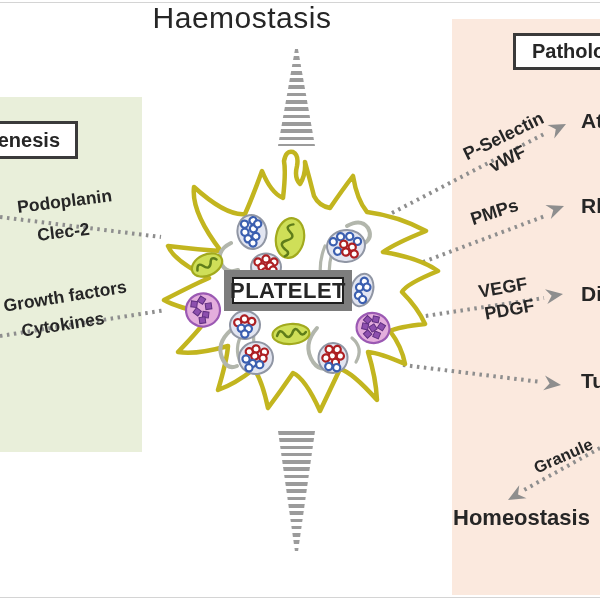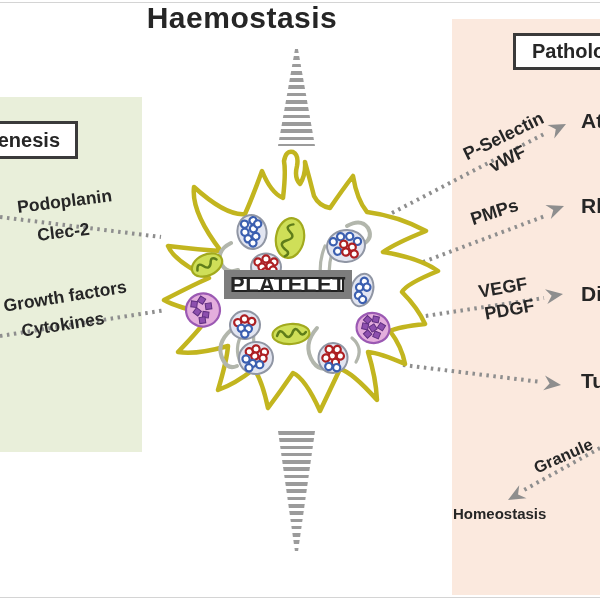--- a/index.html
+++ b/index.html
@@ -23,21 +23,21 @@
   .cellOutline{fill:#ffffff;stroke:var(--outline_olive,#c2b51f);stroke-width:4.5;stroke-linejoin:round;}
   .gran{fill:var(--granule_fill,#e2e5f1);stroke:var(--granule_stroke,#9096a4);stroke-width:2;}
   .ringB{fill:#fff;stroke:var(--ring_blue,#3b5fb0);stroke-width:2.2;}
   .ringR{fill:#fff;stroke:var(--ring_red,#ad1f23);stroke-width:2.2;}
   .mito{fill:var(--mito_fill,#cfdf58);stroke:var(--mito_stroke,#a2aa1e);stroke-width:2.2;}
   .crista{fill:none;stroke:var(--mito_crista,#5f7d1a);stroke-width:2.5;stroke-linecap:round;}
   .pinkorg{fill:var(--pink_fill,#e4aedd);stroke:var(--pink_stroke,#9b59b3);stroke-width:2.2;}
   .psq{fill:var(--purple_sq,#8d4fae);stroke:#5f2f80;stroke-width:1;}
   .ocs{fill:none;stroke:var(--ocs_gray,#b2b6ac);stroke-width:4;stroke-linecap:round;}
   .ocs2{fill:none;stroke:var(--ocs_gray,#b2b6ac);stroke-width:3.2;stroke-linecap:round;}
-  .title{position:absolute;left:0;width:484px;text-align:center;font-weight:bold;
+  .title{position:absolute;left:0;width:484px;text-align:center;font-weight:normal;
          font-size:30px;letter-spacing:0.5px;}
   .title-top{top:1px;}
   .title-bottom{top:553px;}
   .stripe-arrow{position:absolute;background:repeating-linear-gradient(to bottom,
      var(--stripe_gray,#9b9b9b) 0 3.6px, transparent 3.6px 7.3px);}
   .arrow-up{left:278px;top:49px;width:37px;height:97px;
      clip-path:polygon(46% 0,54% 0,100% 100%,0 100%);}
   .arrow-down{left:278px;top:431px;width:37px;height:121px;
      clip-path:polygon(0 0,100% 0,54% 100%,46% 100%);}
   .label-box{position:absolute;background:#fff;border:3px solid var(--box_border,#3a3a3a);
@@ -48,24 +48,24 @@
   .lbl-podoplanin{left:16px;top:197px;transform:rotate(-7deg);}
   .lbl-clec2{left:36px;top:225px;transform:rotate(-7deg);}
   .lbl-growth{left:2px;top:296px;transform:rotate(-9deg);}
   .lbl-cytokines{left:20px;top:321px;transform:rotate(-9deg);}
   .lbl-pselectin{left:460px;top:146px;transform:rotate(-26deg);font-size:18px;}
   .lbl-vwf{left:486px;top:158px;transform:rotate(-26deg);font-size:18px;}
   .lbl-pmps{left:468px;top:210px;transform:rotate(-18deg);font-size:18px;}
   .lbl-vegf{left:477px;top:282px;transform:rotate(-10deg);font-size:18px;}
   .lbl-pdgf{left:483px;top:304px;transform:rotate(-10deg);font-size:18px;}
   .lbl-granule{left:531px;top:460px;transform:rotate(-24deg);font-size:16.5px;}
-  .lbl-homeostasis{left:453px;top:505px;font-size:15px;transform:none;}
+  .lbl-homeostasis{left:453px;top:505px;font-size:22px;transform:none;}
   .target{position:absolute;left:581px;font-weight:bold;font-size:21px;white-space:nowrap;}
   .t-at{top:109px;} .t-rh{top:194px;} .t-di{top:282px;} .t-tu{top:369px;}
-  .platelet-box{position:absolute;left:224px;top:270px;width:128px;height:29px;
+  .platelet-box{position:absolute;left:224px;top:270px;width:128px;height:41px;
      background:var(--box_gray,#7d7d7d);box-sizing:border-box;padding:7px 8px;}
   .platelet-box-inner{width:100%;height:100%;background:#fff;border:2.5px solid #1f1f1f;
      box-sizing:border-box;display:flex;align-items:center;justify-content:center;
      font-weight:bold;font-size:22px;letter-spacing:0.5px;}
 </style>
 </head>
 <body>
 
 <div id="stage">
 

